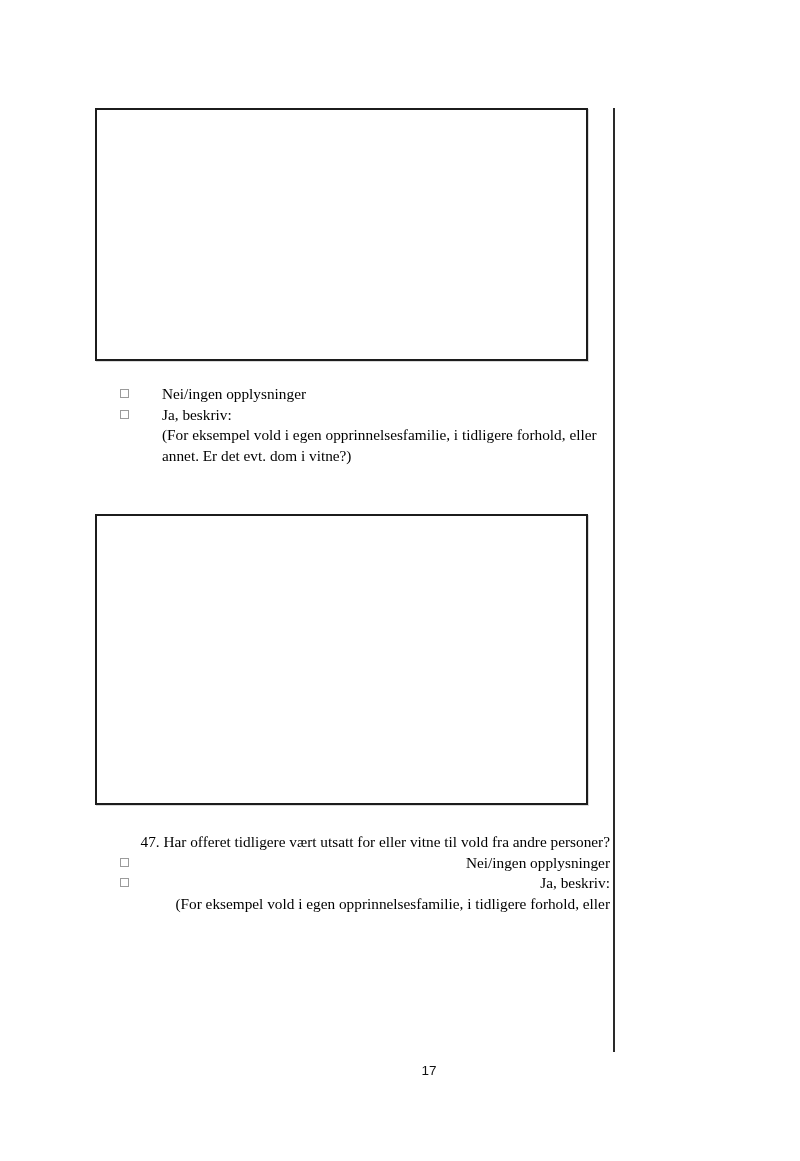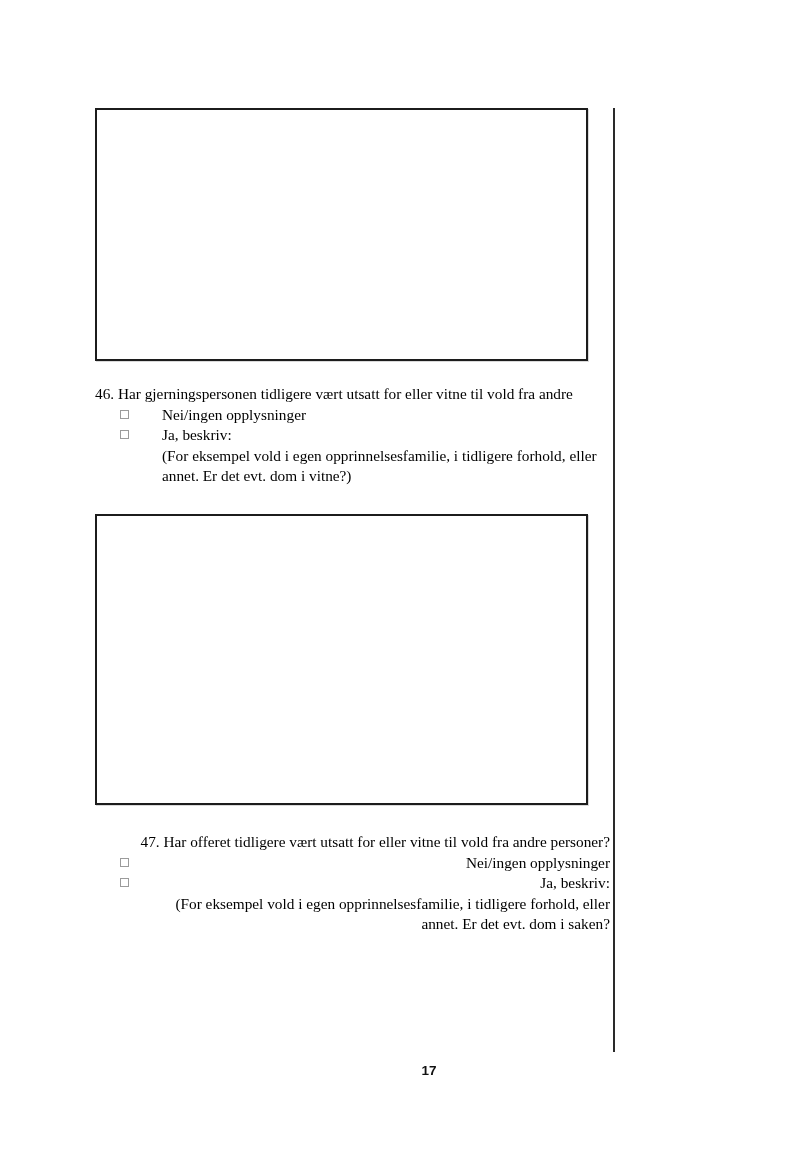--- a/index.html
+++ b/index.html
@@ -71,45 +71,42 @@
   }
   .page-number {
     position: absolute;
     left: 399px;
     top: 1063px;
     width: 60px;
     text-align: center;
     font-family: "Liberation Sans", "DejaVu Sans", sans-serif;
     font-size: 13.5px;
     color: #111111;
-    font-weight: bold;
   }
 </style>
 </head>
 <body>
 
 <div class="doc-page">
 
   <div class="answer-box" id="answer-box-top"></div>
 
   <div class="question-block" id="question-46">
-      <div class="line question"><span class="line-text">46. Har gjerningspersonen tidligere vært utsatt for eller vitne til vold fra andre</span></div>
       <div class="line option"><span class="checkbox"></span><span class="line-text">Nei/ingen opplysninger</span></div>
       <div class="line option"><span class="checkbox"></span><span class="line-text">Ja, beskriv:</span></div>
       <div class="line hint"><span class="line-text">(For eksempel vold i egen opprinnelsesfamilie, i tidligere forhold, eller</span></div>
       <div class="line hint"><span class="line-text">annet. Er det evt. dom i vitne?)</span></div>
     </div>
 
   <div class="answer-box" id="answer-box-q46"></div>
 
   <div class="question-block" id="question-47">
       <div class="line question"><span class="line-text">47. Har offeret tidligere vært utsatt for eller vitne til vold fra andre personer?</span></div>
       <div class="line option"><span class="checkbox"></span><span class="line-text">Nei/ingen opplysninger</span></div>
       <div class="line option"><span class="checkbox"></span><span class="line-text">Ja, beskriv:</span></div>
       <div class="line hint"><span class="line-text">(For eksempel vold i egen opprinnelsesfamilie, i tidligere forhold, eller</span></div>
-      <div class="line hint"><span class="line-text">annet. Er det evt. dom i saken?</span></div>
     </div>
 
   <div class="margin-rule"></div>
 
   <div class="page-number">17</div>
 
 </div>
 
 </body></html>

